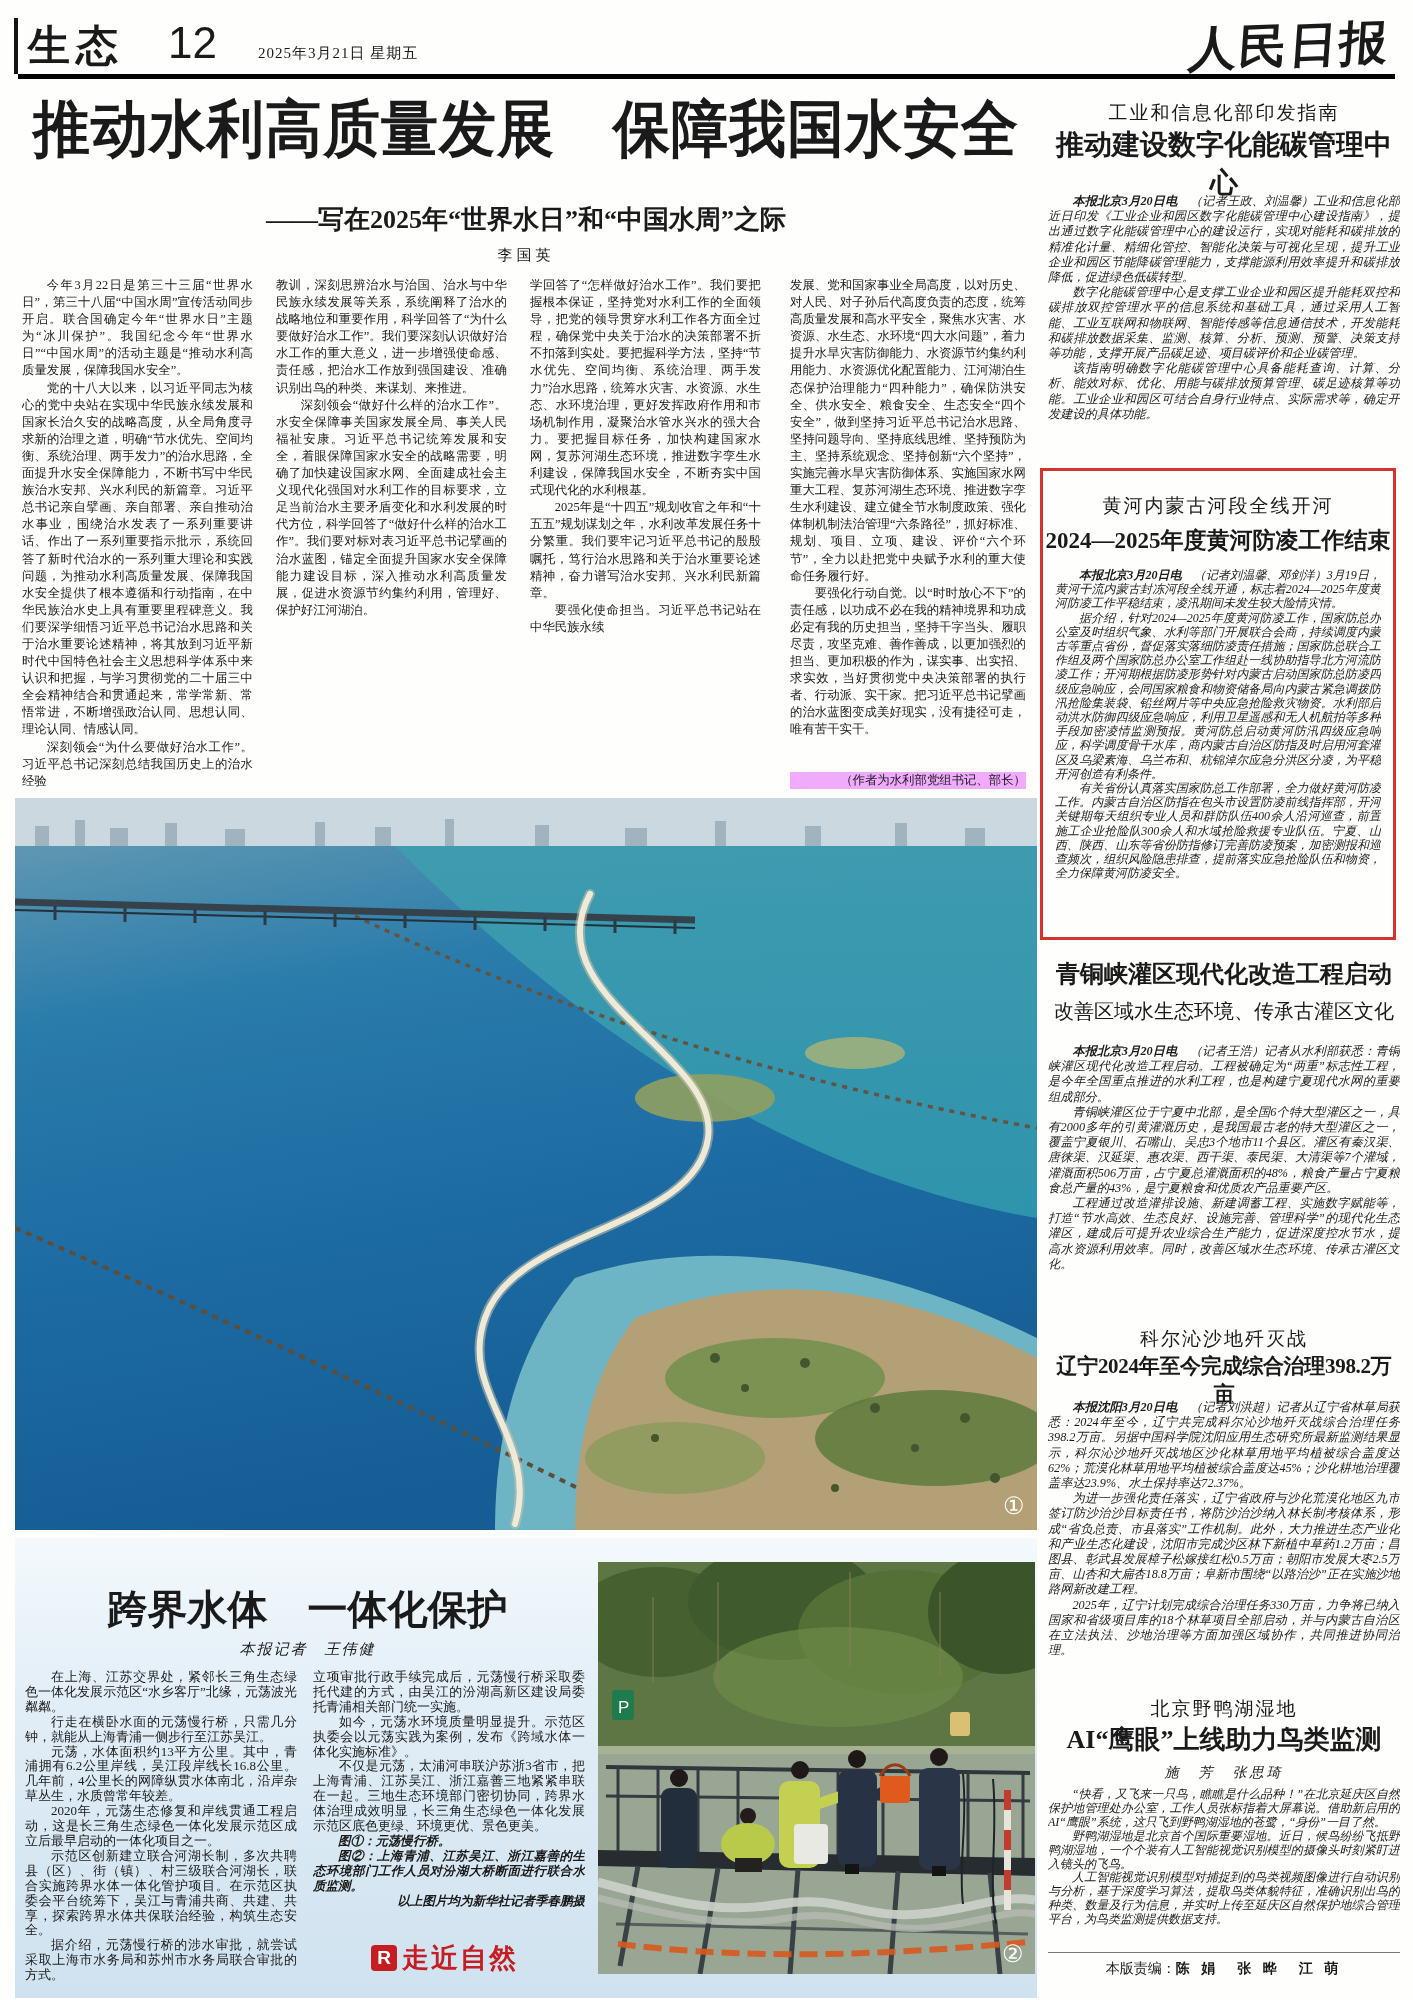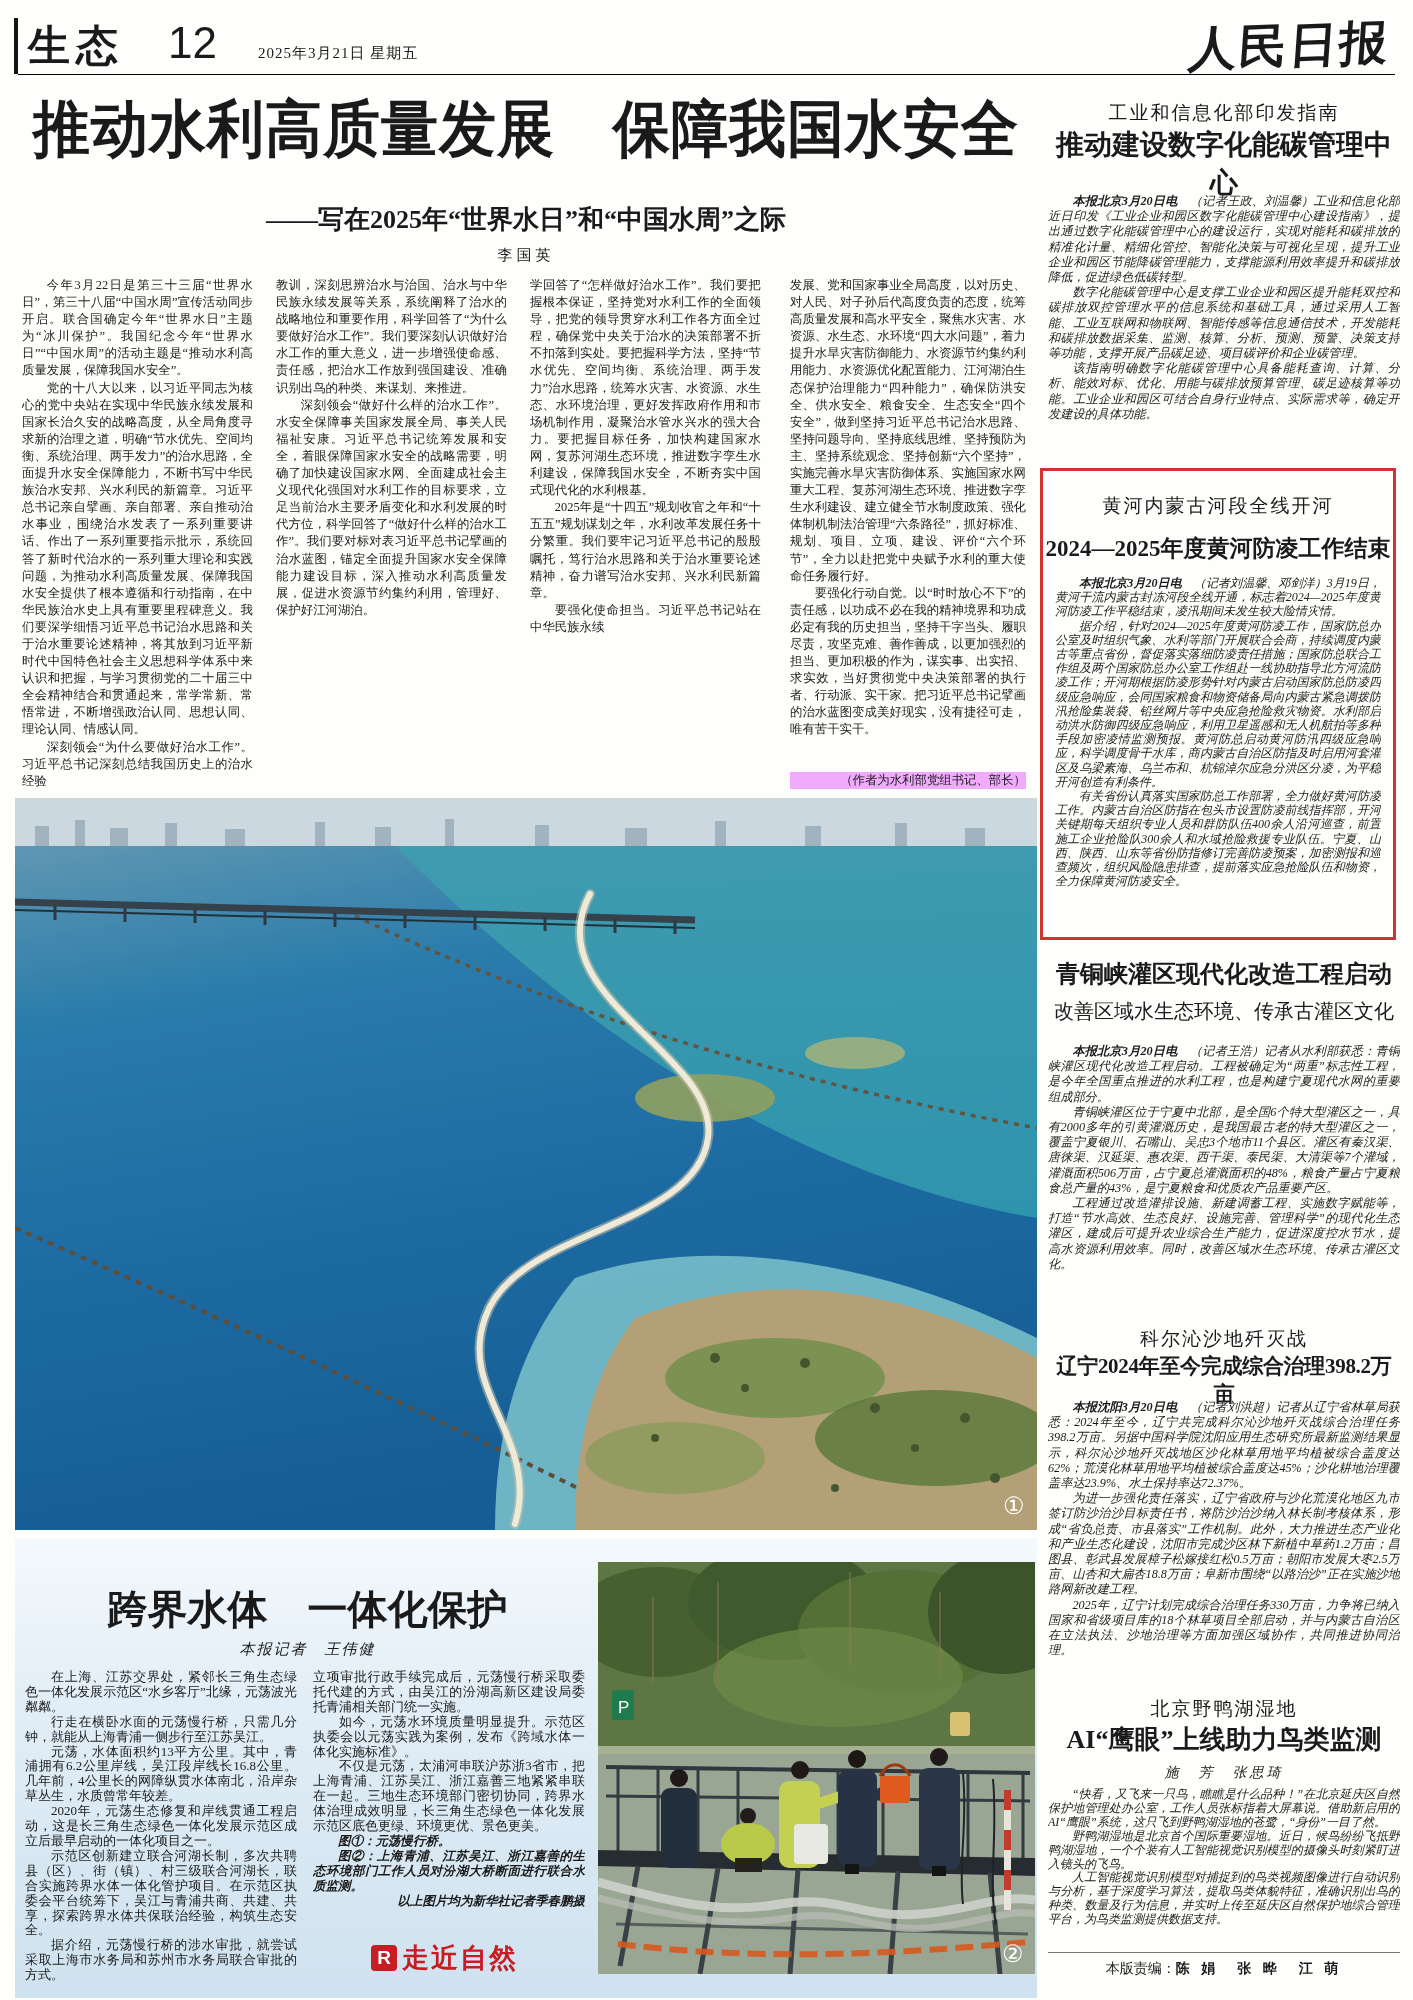--- a/index.html
+++ b/index.html
@@ -1,21 +1,21 @@
 <!DOCTYPE html>
 <html><head>
 <meta charset="utf-8">
 <style>
   html,body{margin:0;padding:0;background:#e8e8e4;}
   #page{position:relative;width:1413px;height:2000px;background:#fefefc;overflow:hidden;
         font-family:"Liberation Serif","DejaVu Serif",serif;color:#1a1a1a;}
   .sans{font-family:"Liberation Sans","DejaVu Sans",sans-serif;text-align:center;}
 
   
-  #header{position:absolute;left:18px;top:16px;width:1377px;height:58px;border-bottom:1px solid #000000;}
+  #header{position:absolute;left:18px;top:16px;width:1377px;height:58px;border-bottom:5px solid #000000;}
   #header .corner{position:absolute;left:-4px;top:2px;width:4px;height:56px;background:#141414;}
   #sec-title{position:absolute;left:10px;top:2px;font-size:42px;font-weight:700;letter-spacing:6px;}
   #page-no{position:absolute;left:150px;top:2px;font-size:44px;font-weight:400;font-family:"Liberation Sans",sans-serif;}
   #date-line{position:absolute;left:240px;top:28px;font-size:15px;letter-spacing:1px;}
   #masthead{position:absolute;right:6px;top:-2px;font-size:48px;font-weight:900;transform:skewX(-6deg) rotate(-2deg);letter-spacing:2px;}
 
   
   #main-headline{position:absolute;left:15px;top:92px;width:1022px;text-align:center;
     font-size:57px;font-weight:900;letter-spacing:1px;font-family:"Liberation Sans","DejaVu Sans",sans-serif;
     transform:scaleY(1.08);}
@@ -31,21 +31,21 @@
   
   .rr{position:absolute;left:1048px;width:352px;}
   .eyebrow{text-align:center;font-size:19px;letter-spacing:2px;}
   .rr-headline{text-align:center;font-weight:900;letter-spacing:0;}
   .rr-body{text-align:justify;font-size:12.2px;line-height:15.2px;overflow:hidden;font-style:italic;}
   .rr-body p{margin:0;text-indent:2em;}
   .rr-body .lead{font-weight:700;}
   #a1-headline{font-size:28px;top:126px;}
   #redbox{position:absolute;left:1040px;top:468px;width:350px;height:466px;border:3px solid #d23330;background:#fefefc;}
   #redbox .eyebrow{margin-top:22px;}
-  #redbox .rr-headline{font-size:23px;margin-top:14px;}
+  #redbox .rr-headline{font-size:23px;margin-top:6px;}
   #redbox .rr-body{margin:12px 12px 0 12px;height:352px;font-size:12px;line-height:14.2px;}
   #a3-headline{font-size:24px;top:958px;}
   #a3-subhead{position:absolute;left:1048px;top:998px;width:352px;text-align:center;font-size:20px;}
   #a4-headline{font-size:21px;top:1352px;letter-spacing:-0.3px;}
   #a5-headline{font-size:26px;top:1722px;}
   #a5-authors{position:absolute;left:1048px;top:1764px;width:352px;text-align:center;font-size:14px;font-style:italic;letter-spacing:3px;}
   #editors-rule{position:absolute;left:1048px;top:1952px;width:352px;border-top:1px solid #777;}
   #editors{position:absolute;left:1048px;top:1960px;width:352px;text-align:center;font-size:14px;}
   #editors b{letter-spacing:4px;margin-top:12px;}
 

